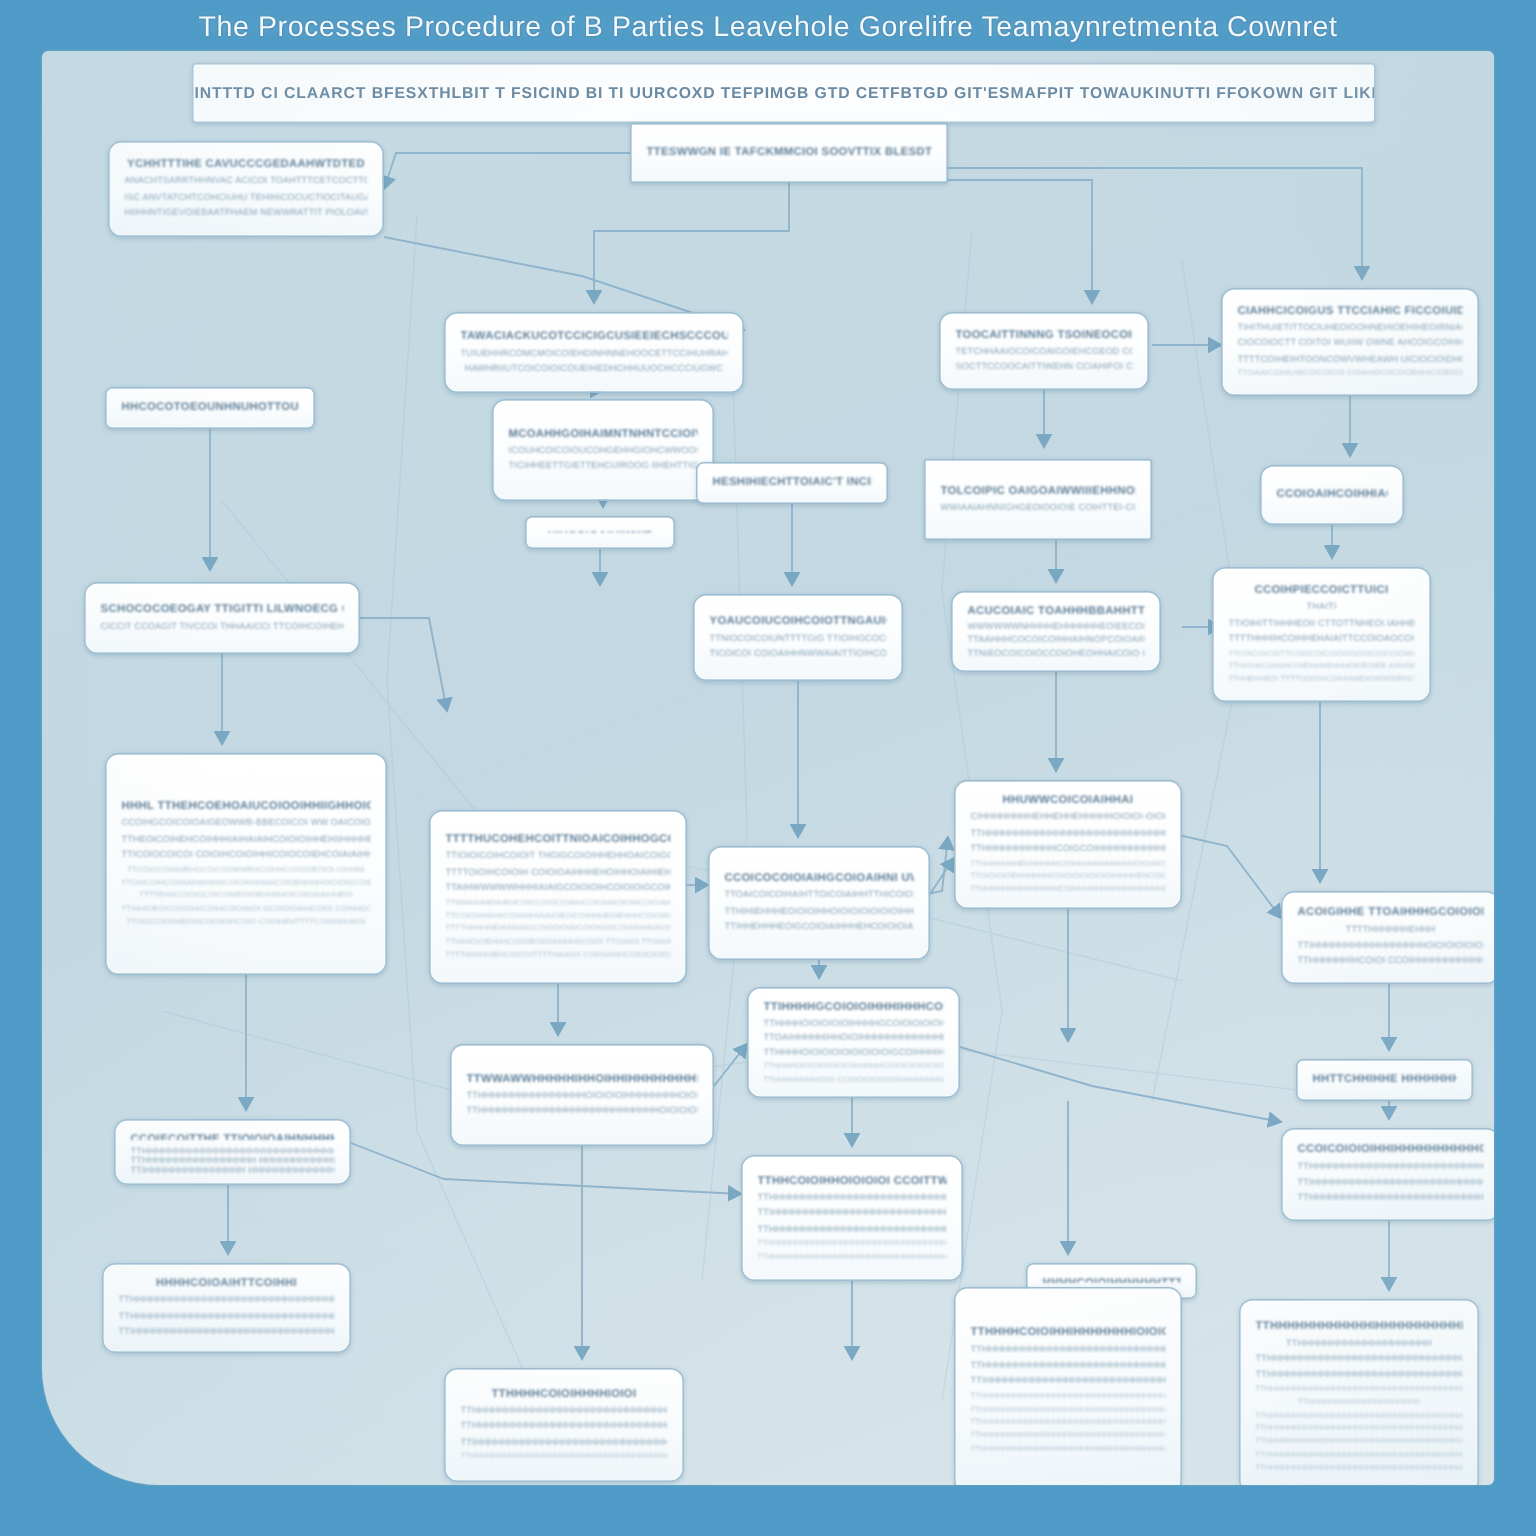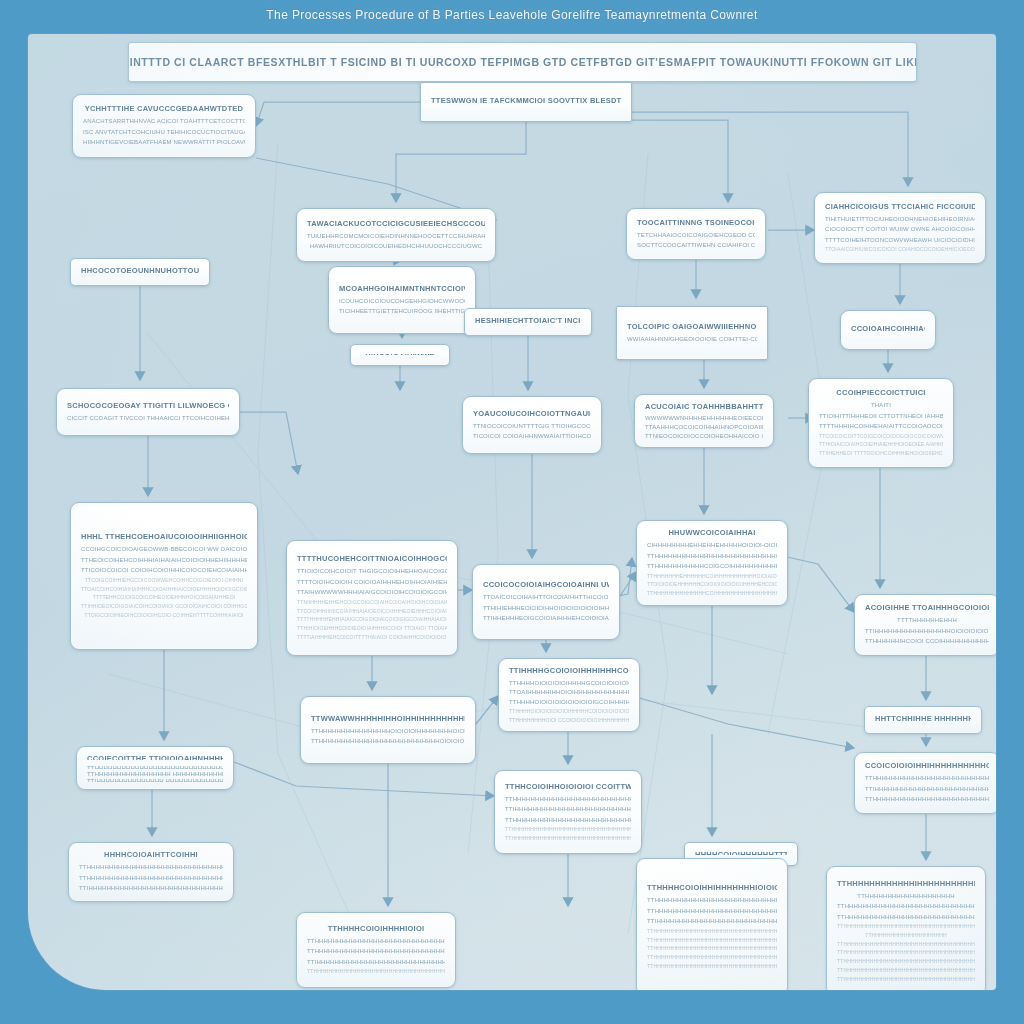--- a/index.html
+++ b/index.html
@@ -22,21 +22,21 @@
 
   
   #ghost{position:absolute;inset:0;opacity:.30;}
 
   #edges{position:absolute;left:0;top:0;width:968px;height:956px;}
 
   
   .title{
     position:absolute; left:0; right:0; top:-26px;
     text-align:center;
-    font-size:12px; letter-spacing:.4px;
+    font-size:19px; letter-spacing:.4px;
     color:#f2f8fb;
     text-shadow:0 0 2px rgba(40,90,120,.55), 0 0 6px rgba(255,255,255,.25);
     filter:blur(.45px);
     white-space:nowrap;
   }
 
   
   .node{
     position:absolute;
     background:linear-gradient(180deg,#ffffff 0%,#fbfdfe 55%,#f3f8fb 100%);

